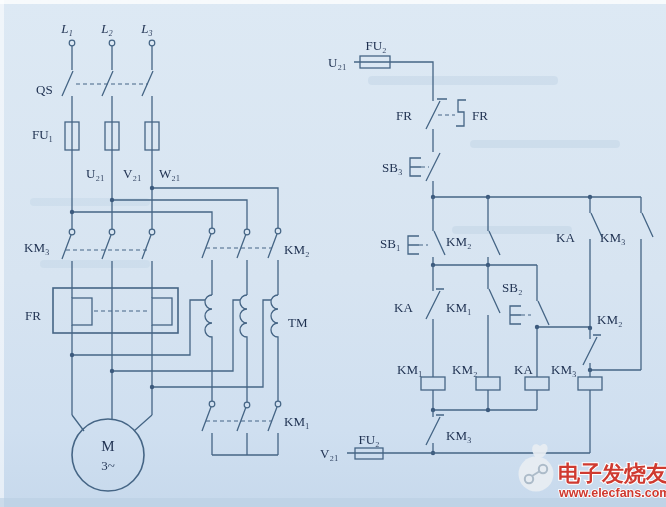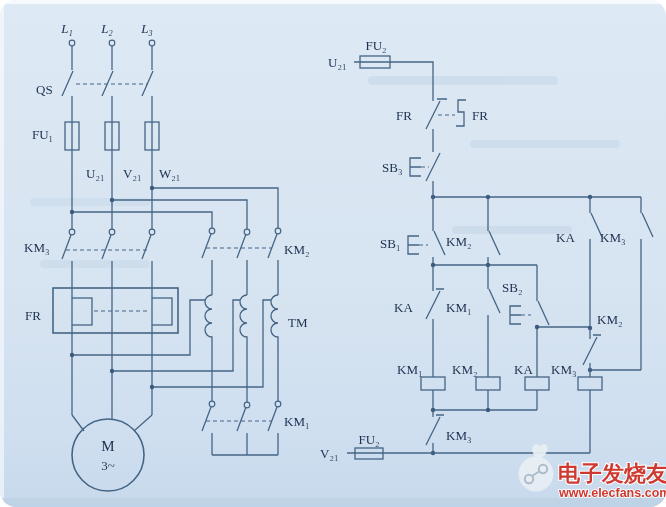--- a/index.html
+++ b/index.html
@@ -2,21 +2,20 @@
 <html><head>
 <meta charset="utf-8">
 <style>
   html,body{margin:0;padding:0;background:#ffffff;}
   .page{
     position:relative;
     width:666px;height:507px;
     background:linear-gradient(180deg,#dde9f4 0%,#d7e4f1 55%,#cfdff0 85%,#c7d9ec 100%);
     overflow:hidden;
     font-family:"Liberation Serif", serif;
-    border-radius:16px;
   }
   svg{display:block}
   .lbl{font-family:"Liberation Serif", serif;font-size:13px;fill:#1e3050;}
   .lbl-it{font-style:italic;}
   .wm-brand{font-family:"Liberation Sans", sans-serif;font-size:22px;font-weight:bold;
             fill:#cf3a30;stroke:#ffffff;stroke-width:2px;paint-order:stroke;}
   .wm-site{font-family:"Liberation Sans", sans-serif;font-size:12.5px;font-weight:bold;
            fill:#cf3a30;stroke:#ffffff;stroke-width:1.6px;paint-order:stroke;}
   .wire{stroke:#456585;stroke-width:1.3;fill:none;}
   .wire-thick{stroke:#456585;stroke-width:1.6;fill:none;}

